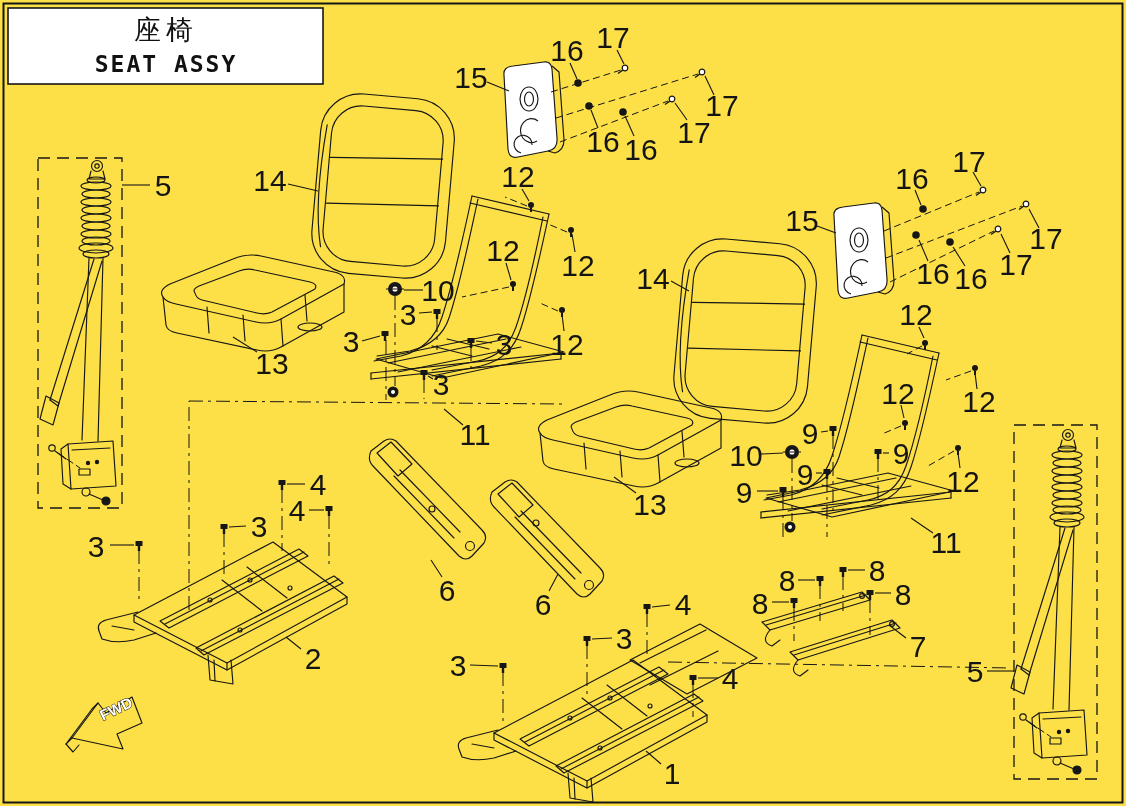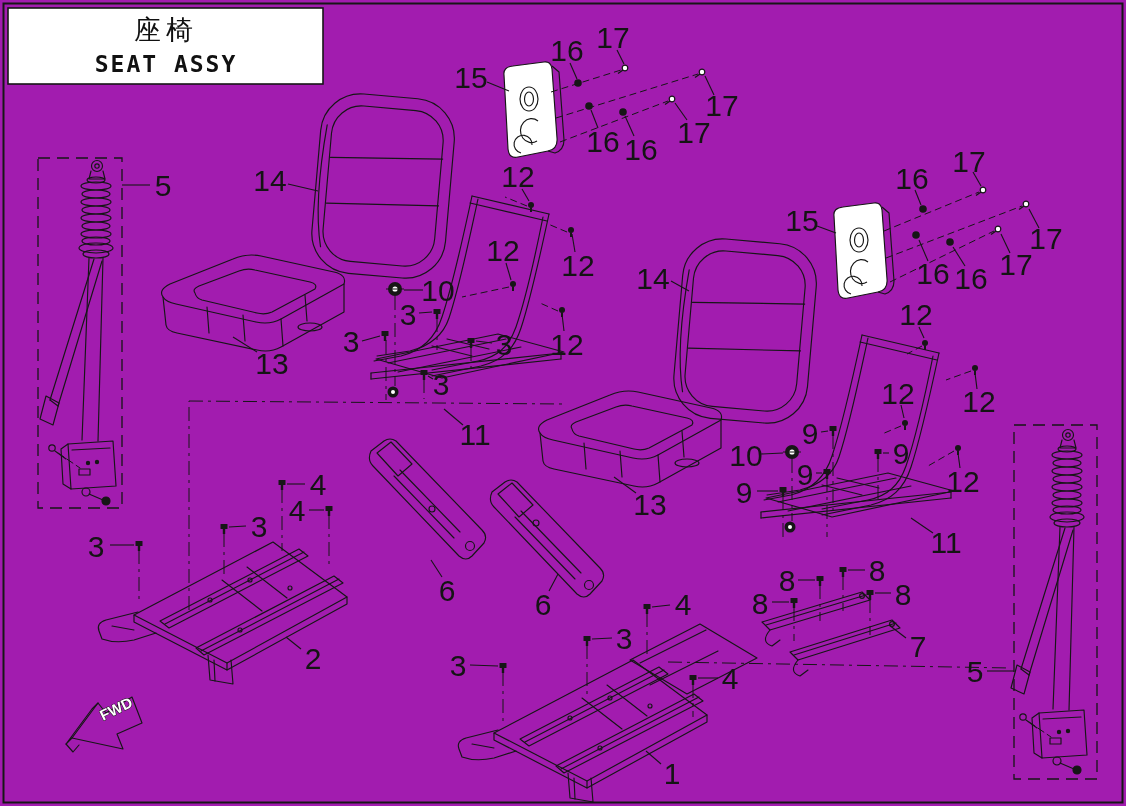--- a/index.html
+++ b/index.html
@@ -1,16 +1,16 @@
 <!DOCTYPE html>
 <html><head>
 <meta charset="utf-8">
 <style>
   html,body{margin:0;padding:0;background:#e8e8e8}
-  .canvas{position:relative;width:1126px;height:806px;background:#a21caf;overflow:hidden}
+  .canvas{position:relative;width:1126px;height:806px;background:#fde047;overflow:hidden}
   svg{position:absolute;left:0;top:0}
   .part{stroke:#161616;stroke-width:1.15;fill:none;stroke-linejoin:round;stroke-linecap:round}
   .partfill{stroke:#161616;stroke-width:1.15;fill:#ffffff;stroke-linejoin:round}
   .axis{stroke:#161616;stroke-width:1;stroke-dasharray:14 5 3 5;fill:none}
   .dl{stroke:#161616;stroke-width:1;stroke-dasharray:7 4;fill:none}
   .dbox{stroke:#161616;stroke-width:1.3;stroke-dasharray:12 7;fill:none}
   .ld{stroke:#161616;stroke-width:1.1}
   .callout{font:30px "Liberation Sans",sans-serif;fill:#141414}
   .title-cn{font:27px "DejaVu Sans",sans-serif;fill:#111;letter-spacing:5px}
   .title-en{font:bold 23px "DejaVu Sans Mono",monospace;fill:#111;letter-spacing:2px}

